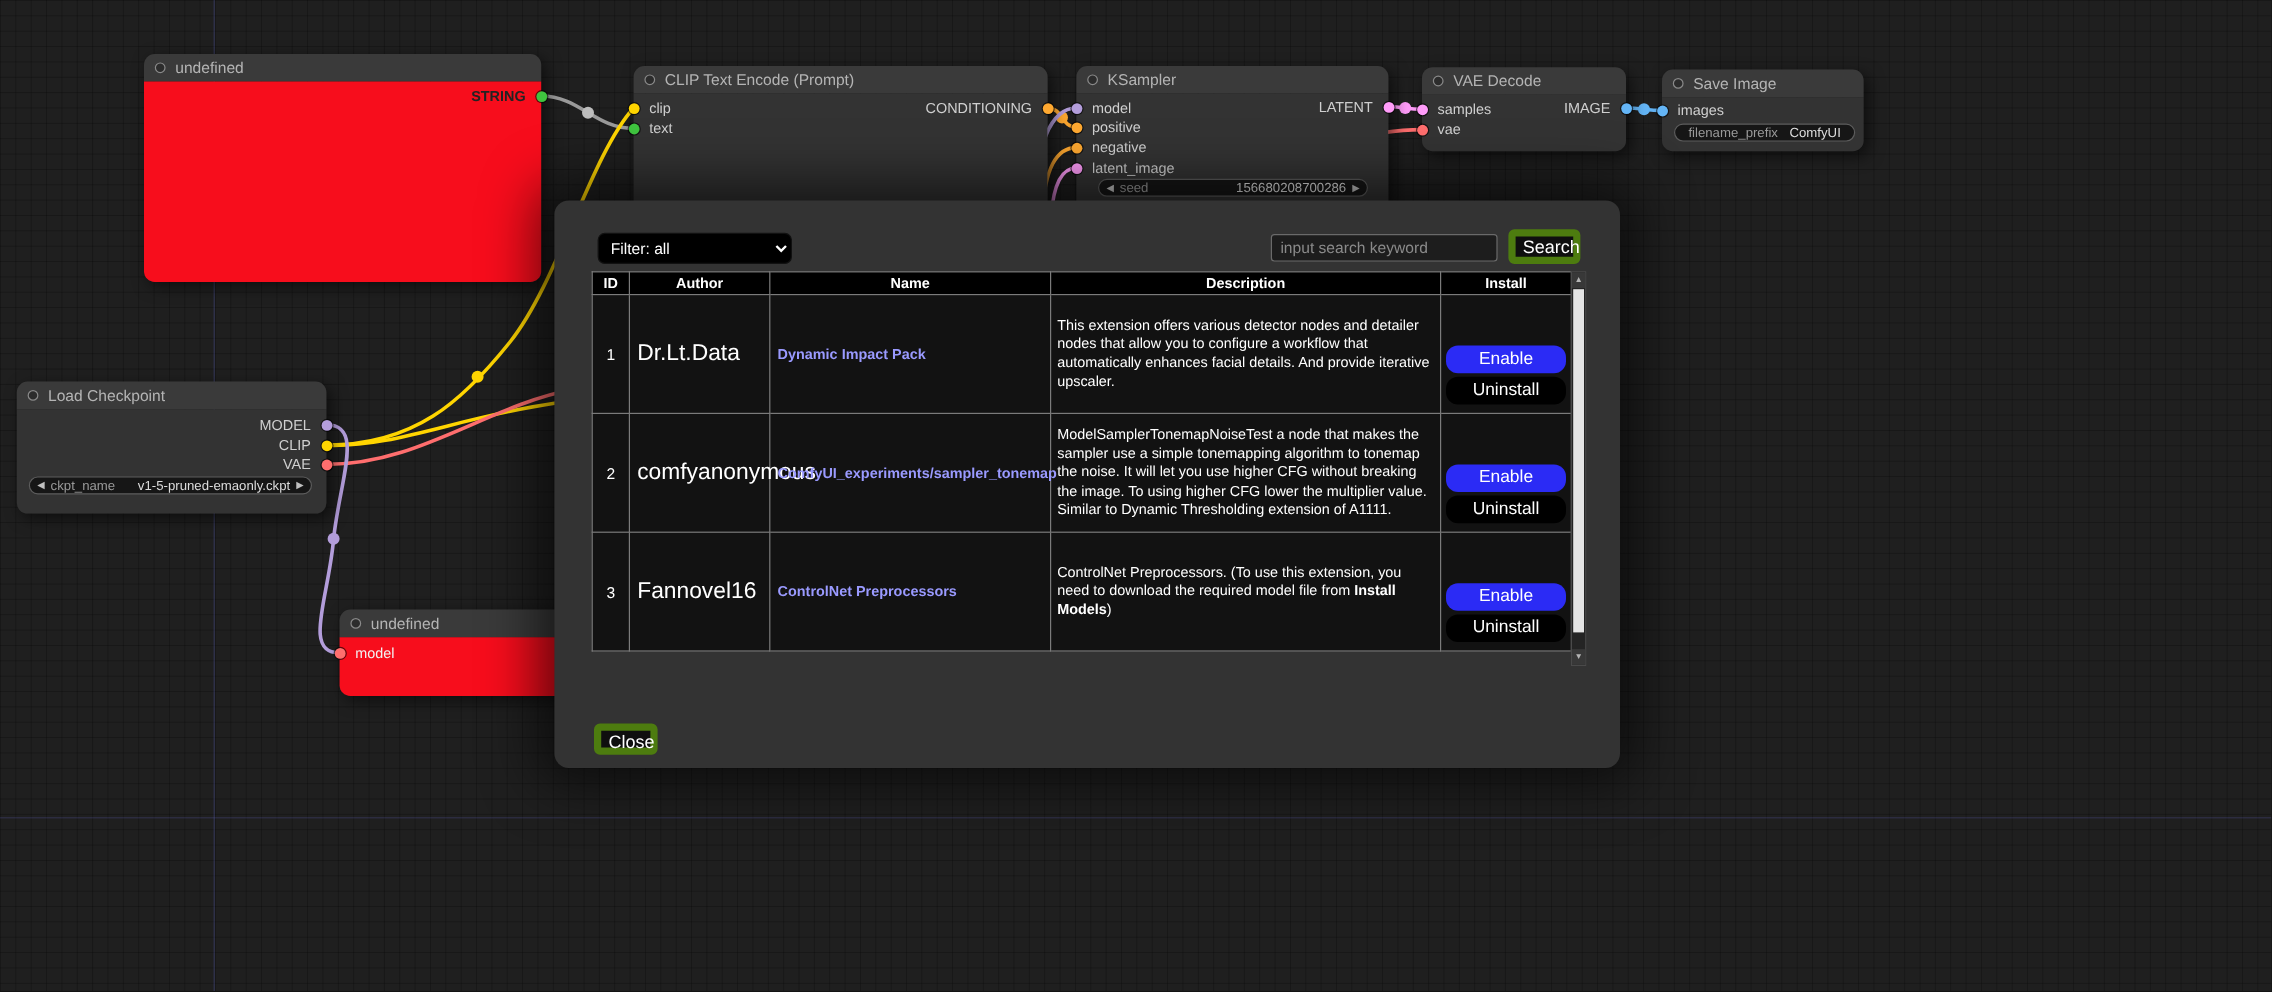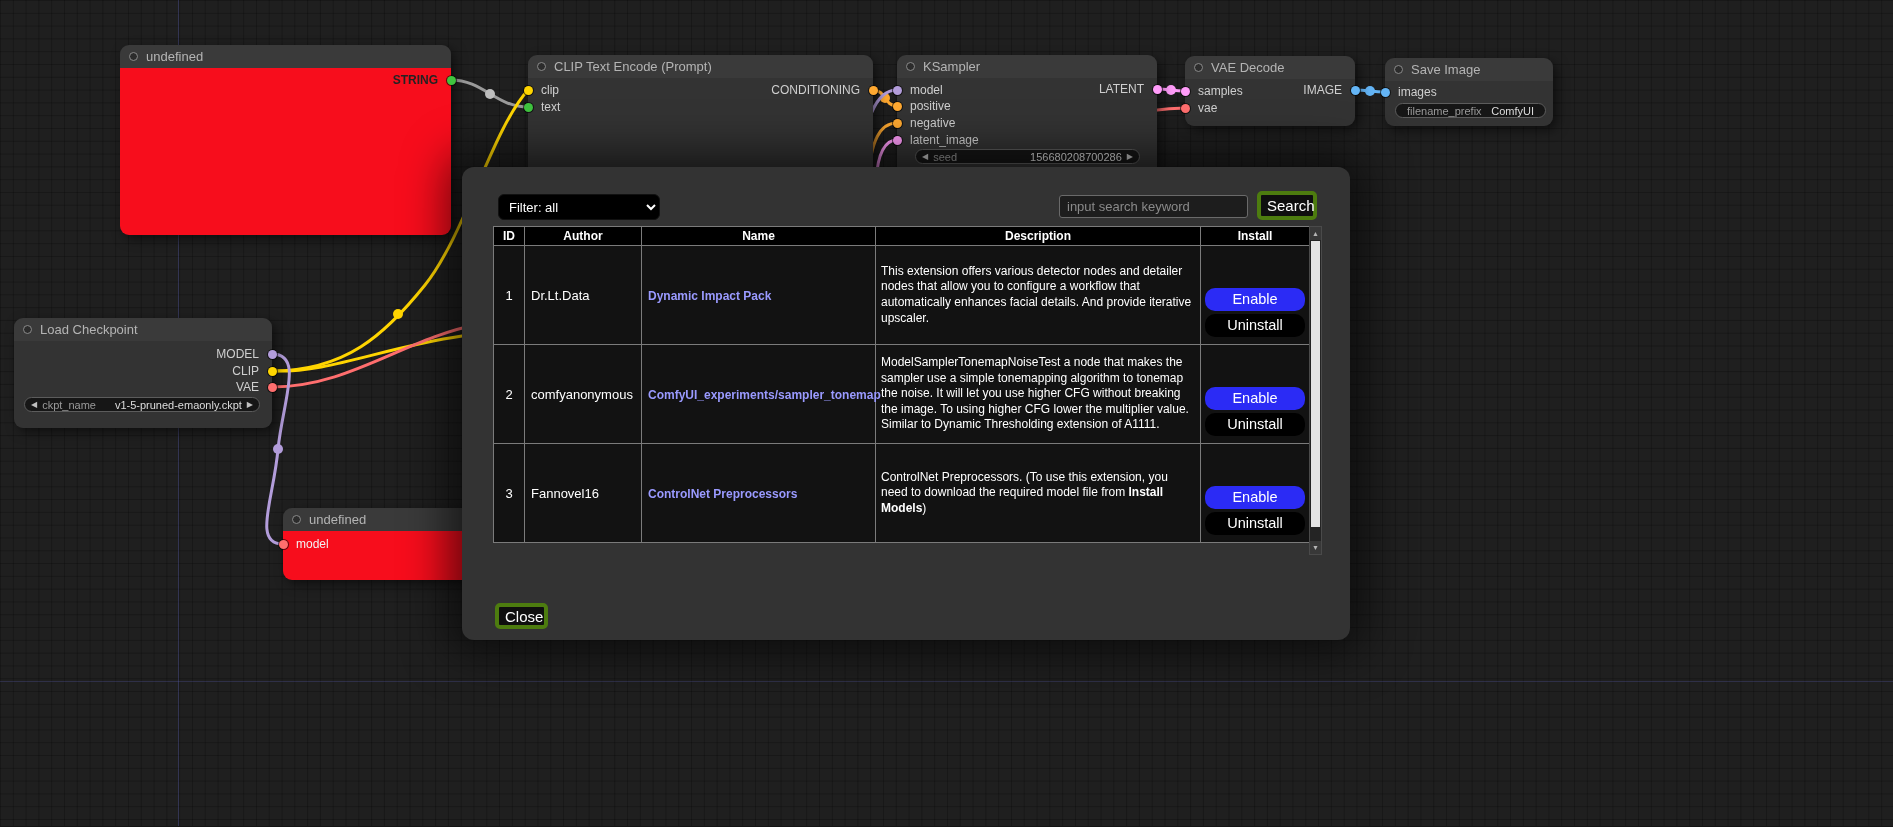--- a/index.html
+++ b/index.html
@@ -38,30 +38,30 @@
   .widget .wval{color:#dddddd;margin-left:auto;margin-right:5px;white-space:nowrap;}
 
   
   #dialog{position:absolute;left:462px;top:167px;width:888px;height:473px;background:#333333;border-radius:12px;
     box-shadow:0 0 45px 14px rgba(0,0,0,.6);z-index:20;}
   #filter-select{position:absolute;left:36px;top:27px;width:162px;height:26px;background:#000;color:#fff;
     border:1px solid #111;border-radius:6px;font-size:13px;font-family:inherit;padding:0 6px;}
   #search-input{position:absolute;left:597px;top:28px;width:189px;height:23px;background:#1d1d1d;color:#ddd;
     border:1px solid #6a6a6a;border-radius:3px;font-size:13px;font-family:inherit;padding:0 7px;box-sizing:border-box;}
   #search-input::placeholder{color:#8a8a8a;}
-  .sys-btn{background:#0f0f0f;color:#fff;border:4px solid #4d7c0f;border-radius:5px;font-size:15px;font-family:inherit;}
+  .sys-btn{background:#0f0f0f;color:#fff;border:6px solid #4d7c0f;border-radius:5px;font-size:15px;font-family:inherit;}
   #search-btn{position:absolute;left:795px;top:24px;width:60px;height:29px;}
   #close-btn{position:absolute;left:33px;top:436px;width:53px;height:26px;}
 
   #table-wrap{position:absolute;left:31px;top:59px;width:816px;}
   #ext-table{border-collapse:collapse;width:816px;table-layout:fixed;background:#121212;}
   #ext-table th{background:#000;color:#fff;font-size:12px;font-weight:bold;height:18px;padding:0;border:1px solid #7b7b7b;}
   #ext-table td{border:1px solid #7b7b7b;color:#fff;vertical-align:middle;}
   td.c-id{text-align:center;font-size:13px;}
-  td.c-author{font-size:13px;padding:2px 6px;}
+  td.c-author{font-size:19px;padding:2px 6px;}
   td.c-name{padding:2px 6px;}
   td.c-name a{color:#9a9aff;font-weight:bold;font-size:12px;text-decoration:none;white-space:nowrap;}
   td.c-desc{font-size:12px;line-height:15.6px;vertical-align:top;padding:2px 5px;}
   td.c-install{text-align:center;padding:4px 2px;}
   .btn-enable,.btn-uninstall{display:block;margin:2px auto 3px auto;width:100px;height:23px;border:none;border-radius:10px;
     color:#fff;font-size:14.5px;font-family:inherit;line-height:21px;cursor:pointer;}
   .btn-enable{background:#2b2bf5;margin-top:38px;}
   .btn-uninstall{background:#000000;}
 
   #scrollbar{position:absolute;left:847px;top:59px;width:13px;height:329px;background:#242424;border:1px solid #4a4a4a;box-sizing:border-box;}

